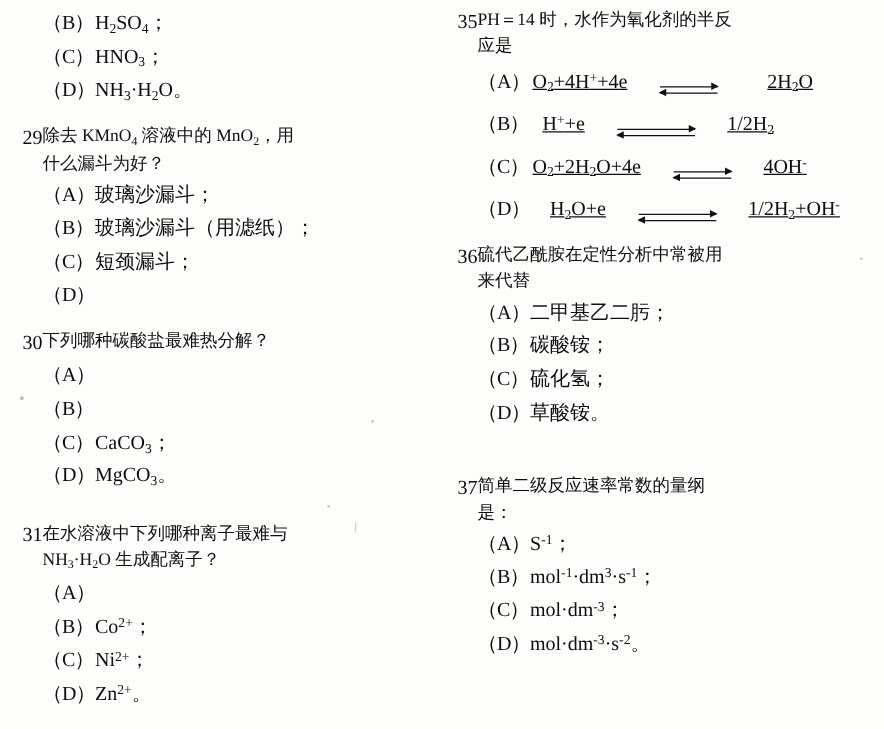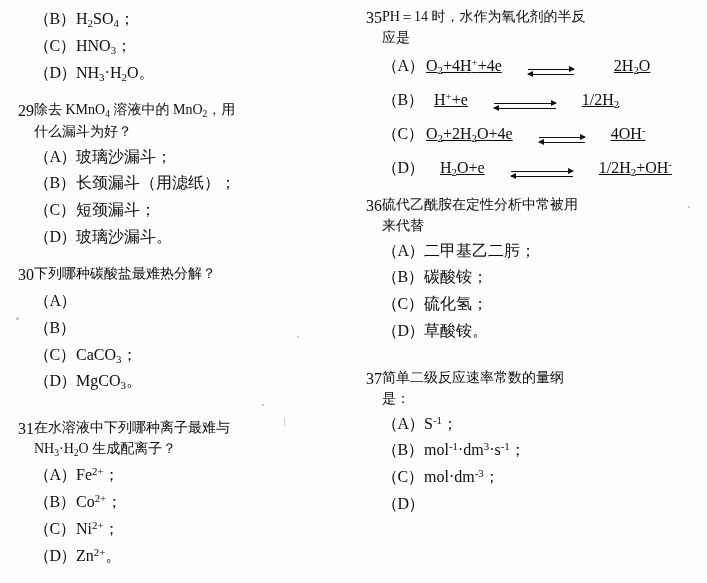--- a/index.html
+++ b/index.html
@@ -163,29 +163,28 @@
         <span class="q-num">29</span>
         <span class="q-stem">除去 KMnO<sub>4</sub> 溶液中的 MnO<sub>2</sub>，用<br>什么漏斗为好？</span>
       </div>
       <div class="opts">
         <div class="opt">
           <span class="opt-tag">（A）</span>
           <span class="opt-body">玻璃沙漏斗；</span>
         </div>
         <div class="opt">
           <span class="opt-tag">（B）</span>
-          <span class="opt-body">长颈漏斗（用滤纸）；</span>
+          <span class="opt-body">玻璃沙漏斗（用滤纸）；</span>
         </div>
         <div class="opt">
           <span class="opt-tag">（C）</span>
           <span class="opt-body">短颈漏斗；</span>
         </div>
         <div class="opt">
           <span class="opt-tag">（D）</span>
-          <span class="opt-body">玻璃沙漏斗。</span>
         </div>
       </div>
     </div>
 
     <div class="q" style="">
       <div class="q-head">
         <span class="q-num">30</span>
         <span class="q-stem">下列哪种碳酸盐最难热分解？</span>
       </div>
       <div class="opts">
@@ -207,21 +206,20 @@
     </div>
 
     <div class="q" style="margin-top:22px;">
       <div class="q-head">
         <span class="q-num">31</span>
         <span class="q-stem">在水溶液中下列哪种离子最难与<br>NH<sub>3</sub>·H<sub>2</sub>O 生成配离子？</span>
       </div>
       <div class="opts">
         <div class="opt">
           <span class="opt-tag">（A）</span>
-          <span class="opt-body">Fe<sup>2+</sup>；</span>
         </div>
         <div class="opt">
           <span class="opt-tag">（B）</span>
           <span class="opt-body">Co<sup>2+</sup>；</span>
         </div>
         <div class="opt">
           <span class="opt-tag">（C）</span>
           <span class="opt-body">Ni<sup>2+</sup>；</span>
         </div>
         <div class="opt">
@@ -319,38 +317,39 @@
           <span class="opt-tag">（C）</span>
           <span class="opt-body">硫化氢；</span>
         </div>
         <div class="opt">
           <span class="opt-tag">（D）</span>
           <span class="opt-body">草酸铵。</span>
         </div>
       </div>
     </div>
 
-    <div class="q" style="margin-top:22px;">
+    <div class="q" style="margin-top:34px;">
       <div class="q-head">
         <span class="q-num">37</span>
         <span class="q-stem">简单二级反应速率常数的量纲<br>是：</span>
       </div>
       <div class="opts">
         <div class="opt">
           <span class="opt-tag">（A）</span>
           <span class="opt-body">S<sup>-1</sup>；</span>
         </div>
         <div class="opt">
           <span class="opt-tag">（B）</span>
           <span class="opt-body">mol<sup>-1</sup>·dm<sup>3</sup>·s<sup>-1</sup>；</span>
         </div>
         <div class="opt">
           <span class="opt-tag">（C）</span>
           <span class="opt-body">mol·dm<sup>-3</sup>；</span>
         </div>
         <div class="opt">
           <span class="opt-tag">（D）</span>
+          <span class="opt-body">mol·dm<sup>-3</sup>·s<sup>-2</sup>。</span>
         </div>
       </div>
     </div>
 
   </div>
 </div>
 
 </body></html>

